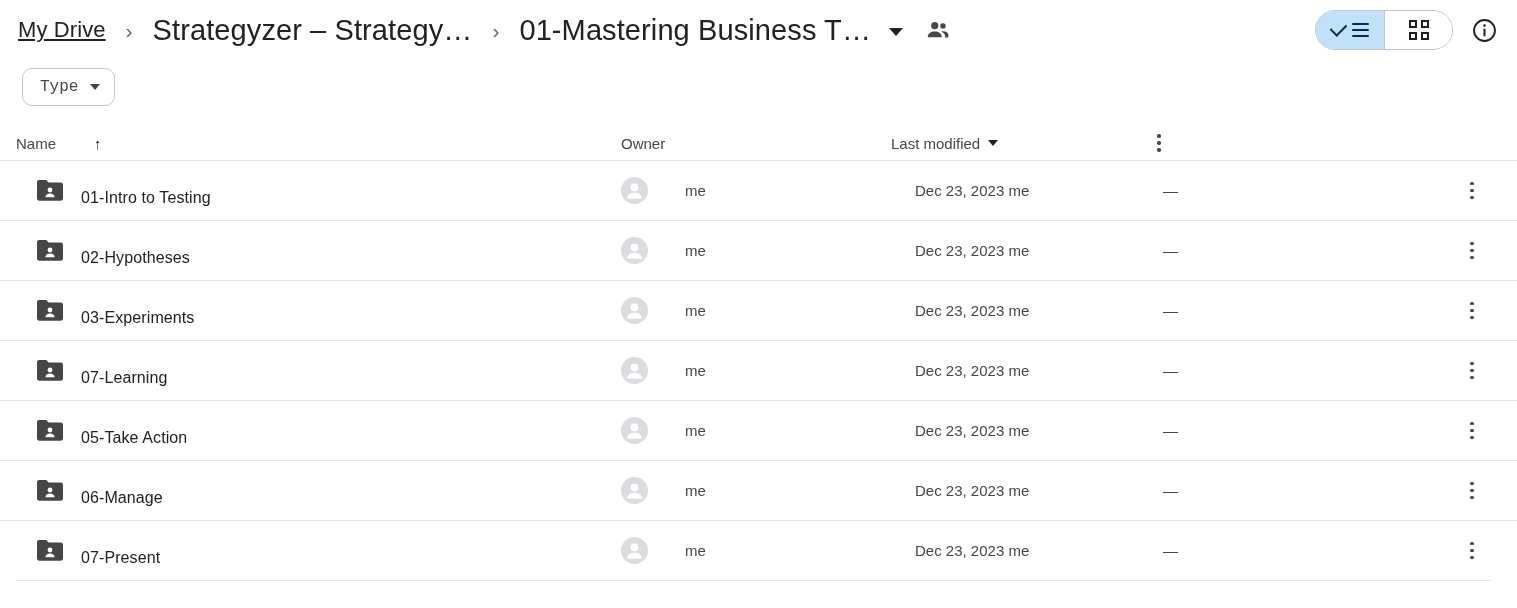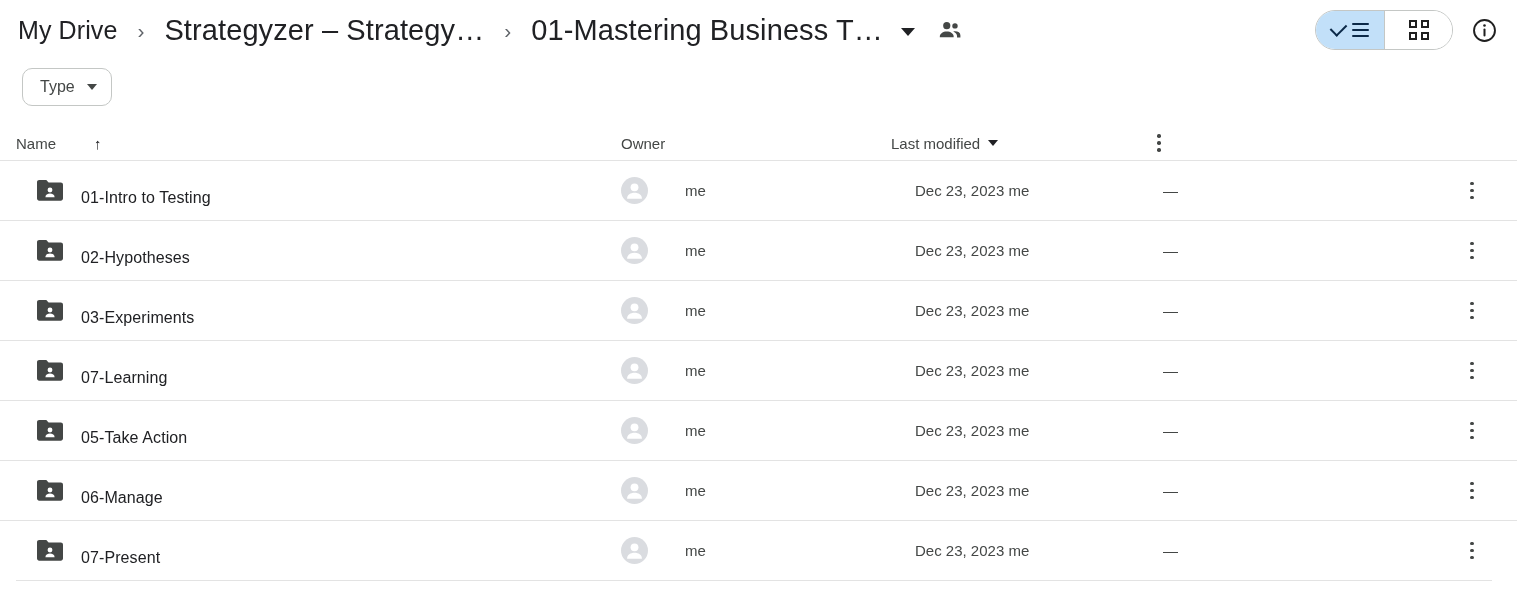--- a/index.html
+++ b/index.html
@@ -32,21 +32,21 @@
   }
   .crumb {
     font-size: 29px;
     line-height: 30px;
     color: #202124;
     letter-spacing: .1px;
     white-space: nowrap;
     padding: 2px 4px;
     border-radius: 4px;
   }
-  .crumb.root { font-size: 25px; }
+  .crumb.root { font-size: 22px; text-decoration: underline; }
   .crumb-sep {
     color: #5f6368;
     font-size: 21px;
     line-height: 21px;
     margin: 0 16px;
     user-select: none;
   }
   .crumb-caret {
     width: 0; height: 0;
     border-left: 7px solid transparent;
@@ -118,20 +118,21 @@
   }
 
   
   .filters {
     display: flex;
     align-items: center;
     gap: 9px;
     padding: 0 0 0 22px;
     height: 54px;
     box-sizing: border-box;
+    font-family: Liberation Mono, monospace;
   }
   .chip {
     display: inline-flex;
     align-items: center;
     gap: 12px;
     height: 38px;
     padding: 0 14px 0 17px;
     border: 1px solid #c4c7c5;
     border-radius: 10px;
     font-size: 16px;

